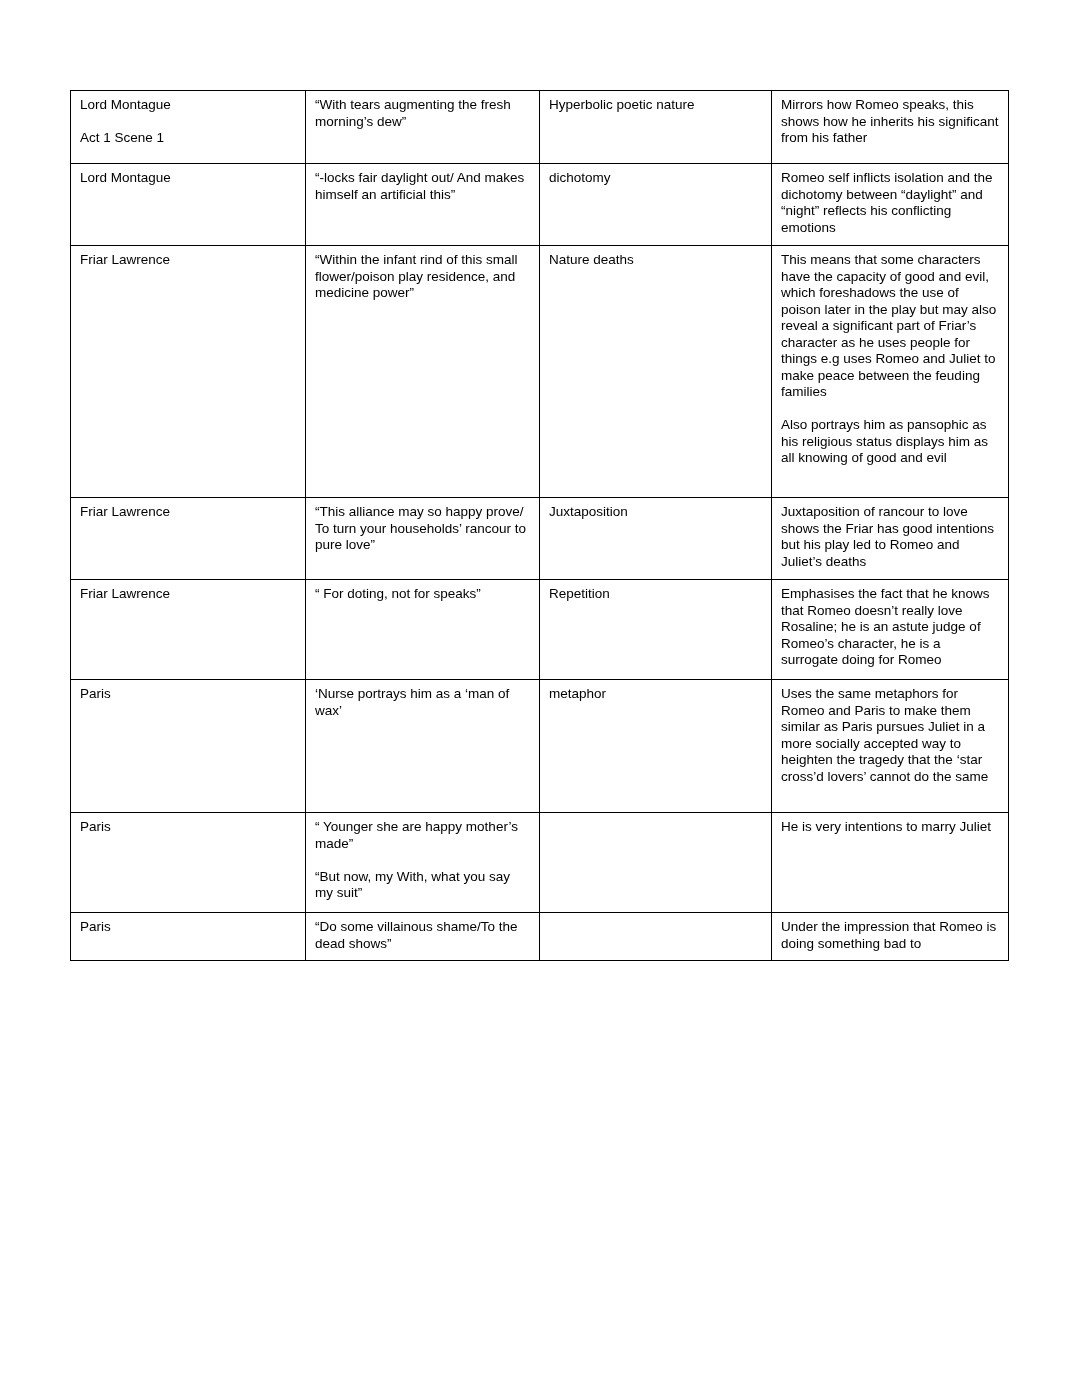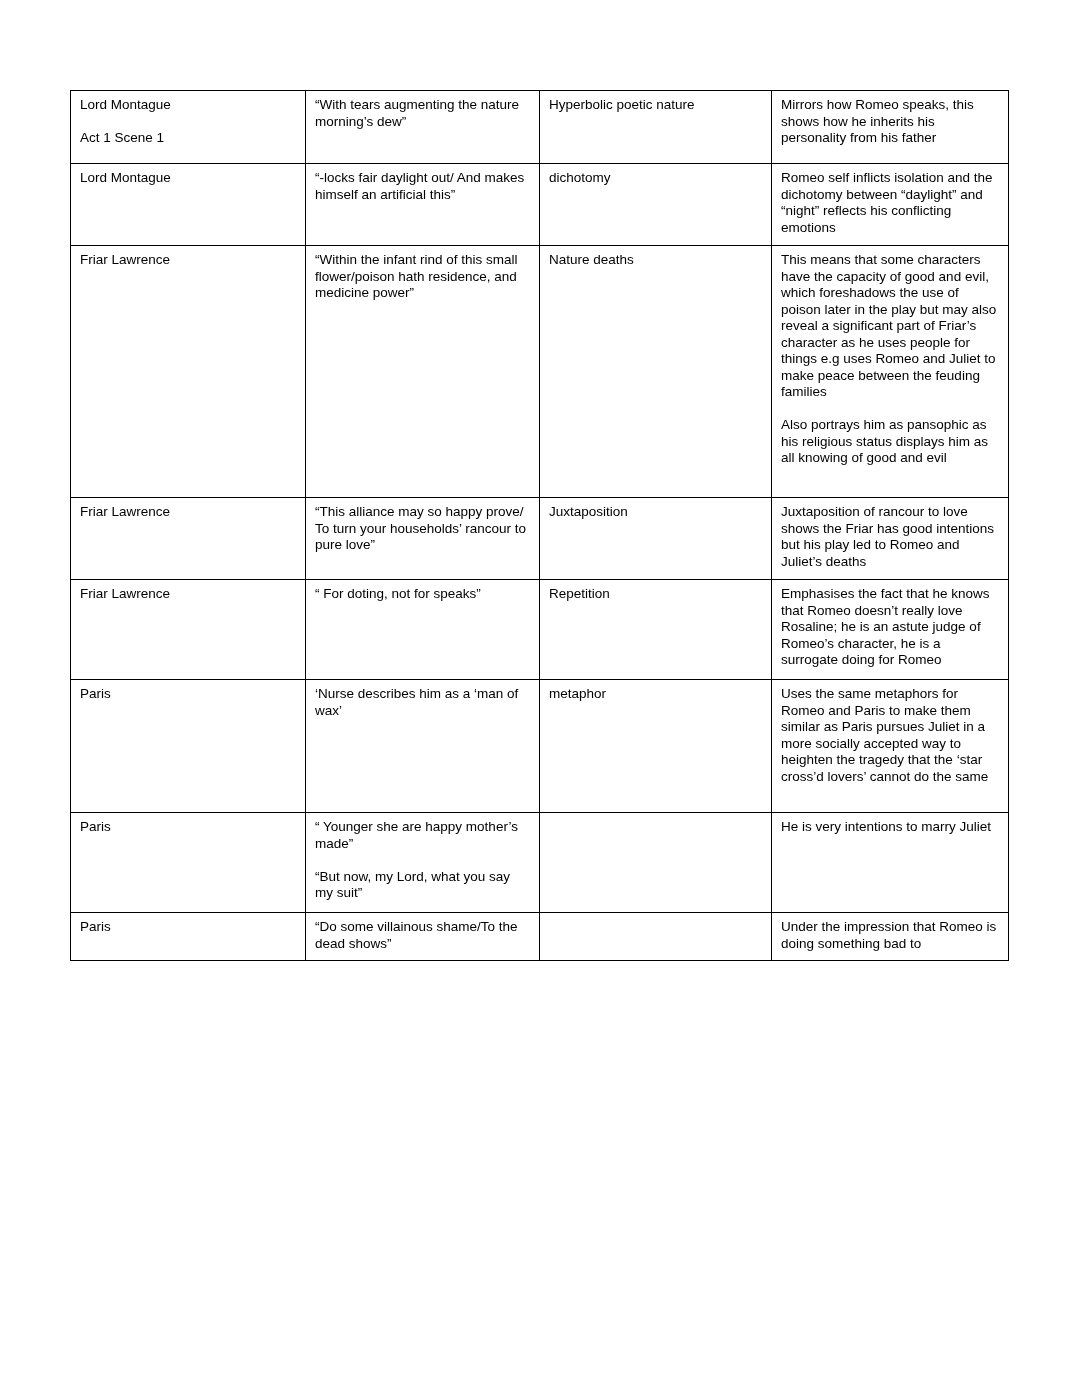--- a/index.html
+++ b/index.html
@@ -63,61 +63,61 @@
       <col class="c1">
       <col class="c2">
       <col class="c3">
       <col class="c4">
     </colgroup>
     <tbody>
       <tr class="r1">
         <td>Lord Montague
 
 Act 1 Scene 1</td>
-        <td>“With tears augmenting the nature morning’s dew”</td>
+        <td>“With tears augmenting the fresh morning’s dew”</td>
         <td>Hyperbolic poetic nature</td>
-        <td>Mirrors how Romeo speaks, this shows how he inherits his personality from his father</td>
+        <td>Mirrors how Romeo speaks, this shows how he inherits his significant from his father</td>
       </tr>
       <tr class="r2">
         <td>Lord Montague</td>
         <td>“-locks fair daylight out/ And makes himself an artificial this”</td>
         <td>dichotomy</td>
         <td>Romeo self inflicts isolation and the dichotomy between “daylight” and “night” reflects his conflicting emotions</td>
       </tr>
       <tr class="r3">
         <td>Friar Lawrence</td>
-        <td>“Within the infant rind of this small flower/poison hath residence, and medicine power”</td>
+        <td>“Within the infant rind of this small flower/poison play residence, and medicine power”</td>
         <td>Nature deaths</td>
         <td>This means that some characters have the capacity of good and evil, which foreshadows the use of poison later in the play but may also reveal a significant part of Friar’s character as he uses people for things e.g uses Romeo and Juliet to make peace between the feuding families
 
 Also portrays him as pansophic as his religious status displays him as all knowing of good and evil</td>
       </tr>
       <tr class="r4">
         <td>Friar Lawrence</td>
         <td>“This alliance may so happy prove/ To turn your households’ rancour to pure love”</td>
         <td>Juxtaposition</td>
         <td>Juxtaposition of rancour to love shows the Friar has good intentions but his play led to Romeo and Juliet’s deaths</td>
       </tr>
       <tr class="r5">
         <td>Friar Lawrence</td>
         <td>“ For doting, not for speaks”</td>
         <td>Repetition</td>
         <td>Emphasises the fact that he knows that Romeo doesn’t really love Rosaline; he is an astute judge of Romeo’s character, he is a surrogate doing for Romeo</td>
       </tr>
       <tr class="r6">
         <td>Paris</td>
-        <td>‘Nurse describes him as a ‘man of wax’</td>
+        <td>‘Nurse portrays him as a ‘man of wax’</td>
         <td>metaphor</td>
         <td>Uses the same metaphors for Romeo and Paris to make them similar as Paris pursues Juliet in a more socially accepted way to heighten the tragedy that the ‘star cross’d lovers’ cannot do the same</td>
       </tr>
       <tr class="r7">
         <td>Paris</td>
         <td>“ Younger she are happy mother’s made”
 
-“But now, my Lord, what you say my suit”</td>
+“But now, my With, what you say my suit”</td>
         <td></td>
         <td>He is very intentions to marry Juliet</td>
       </tr>
       <tr class="r8">
         <td>Paris</td>
         <td>“Do some villainous shame/To the dead shows”</td>
         <td></td>
         <td>Under the impression that Romeo is doing something bad to</td>
       </tr>
     </tbody>

